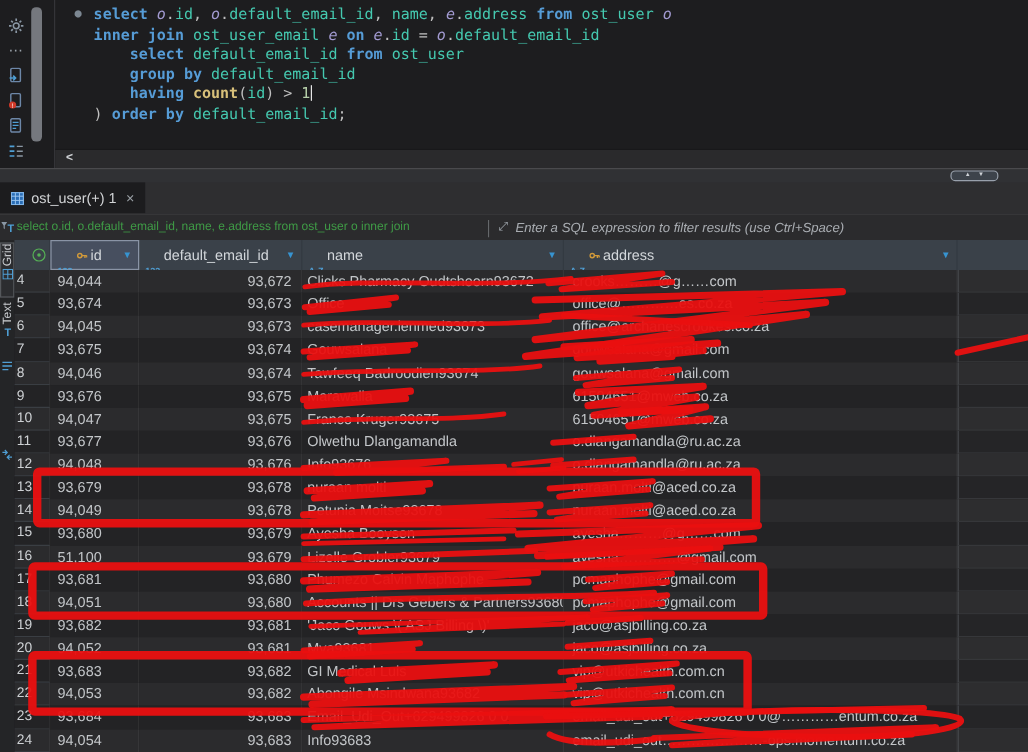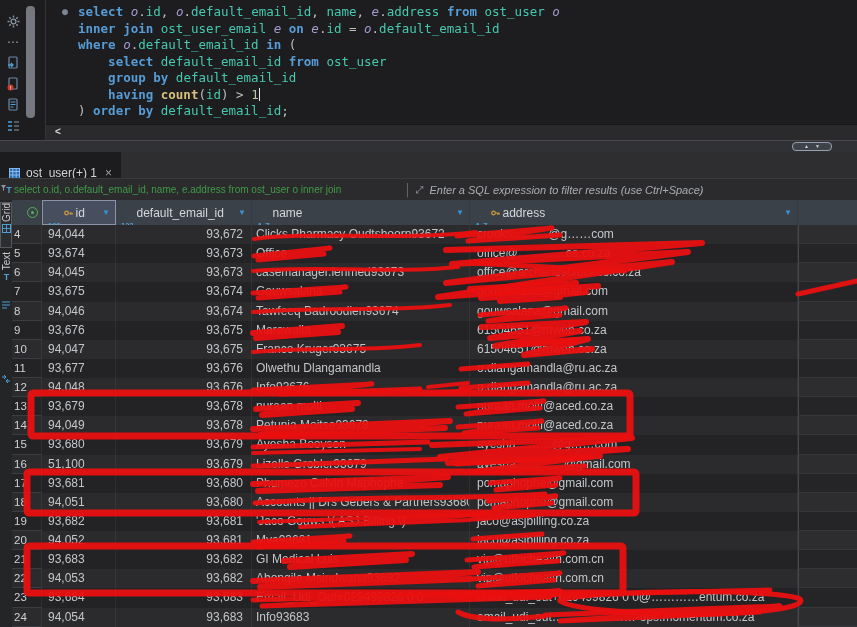--- a/index.html
+++ b/index.html
@@ -26,21 +26,21 @@
   .hs-arrow{position:absolute;left:9px;top:1px;color:#d2d5d8;font-size:10px;font-weight:bold;}
 
   
   .sash{position:absolute;left:0;top:140px;width:857px;height:12px;background:#303134;border-top:1px solid #4a4a4d;border-bottom:1px solid #19191b;}
   .sash-handle{position:absolute;left:792px;top:1px;width:40px;height:9px;background:#3d434b;border:1px solid #98a0ab;border-radius:4px;
                display:flex;align-items:center;justify-content:center;gap:6px;box-sizing:border-box;}
   .sash-handle span{color:#cfd3d8;font-size:5px;line-height:5px;}
 
   
   .tabbar{position:absolute;left:0;top:152px;width:857px;height:26px;background:#2e2e30;}
-  .tab{position:absolute;left:0;top:0;height:26px;background:#1c1c1e;display:flex;align-items:center;padding:8px 9px;gap:6px;}
+  .tab{position:absolute;left:0;top:0;height:26px;background:#1c1c1e;display:flex;align-items:center;padding:0 9px;gap:6px;}
   .tab-title{color:#d2d4d6;font-size:12px;}
   .tab-close{color:#9aa0a6;font-size:12px;margin-left:2px;cursor:pointer;}
 
   
   .filterbar{position:absolute;left:0;top:178px;width:857px;height:22px;background:#2b2b2d;border-top:1px solid #3a3a3c;box-sizing:border-box;
              display:flex;align-items:center;}
   .f-ico{width:14px;flex:0 0 14px;display:flex;align-items:center;justify-content:center;}
   .filter-sql{color:#3f9b46;font-size:10px;white-space:nowrap;overflow:hidden;width:388px;flex:0 0 388px;}
   .f-sep{color:#6a6d70;font-size:12px;margin:0 4px 0 2px;}
   .expand-ico{color:#9fa6ad;font-size:10px;margin-right:6px;}
@@ -134,21 +134,20 @@
             <path d="M1,2 h4 M1,6 h4 M1,10 h4" stroke="#4f9fd5" stroke-width="1.4"></path>
             <path d="M7,2 h5 M7,6 h5 M7,10 h5" stroke="#8a97a4" stroke-width="1.2"></path>
           </svg>
       </div>
     </div>
     <div class="ed-scroll"></div>
     <div class="ed-divider"></div>
     <div class="code" id="code">
         <div class="line"><span class="stmt-dot">●</span><span class="tok-k">select</span><span> </span><span class="tok-a">o</span><span class="tok-p">.</span><span class="tok-t">id</span><span class="tok-p">, </span><span class="tok-a">o</span><span class="tok-p">.</span><span class="tok-t">default_email_id</span><span class="tok-p">, </span><span class="tok-t">name</span><span class="tok-p">, </span><span class="tok-a">e</span><span class="tok-p">.</span><span class="tok-t">address</span><span> </span><span class="tok-k">from</span><span> </span><span class="tok-t">ost_user</span><span> </span><span class="tok-a">o</span></div>
         <div class="line"><span class="tok-k">inner join</span><span> </span><span class="tok-t">ost_user_email</span><span> </span><span class="tok-a">e</span><span> </span><span class="tok-k">on</span><span> </span><span class="tok-a">e</span><span class="tok-p">.</span><span class="tok-t">id</span><span class="tok-p"> = </span><span class="tok-a">o</span><span class="tok-p">.</span><span class="tok-t">default_email_id</span></div>
-        <div class="line"><span class="tok-k">where</span><span> </span><span class="tok-a">o</span><span class="tok-p">.</span><span class="tok-t">default_email_id</span><span> </span><span class="tok-k">in</span><span class="tok-p"> (</span></div>
         <div class="line"><span>    </span><span class="tok-k">select</span><span> </span><span class="tok-t">default_email_id</span><span> </span><span class="tok-k">from</span><span> </span><span class="tok-t">ost_user</span></div>
         <div class="line"><span>    </span><span class="tok-k">group by</span><span> </span><span class="tok-t">default_email_id</span></div>
         <div class="line"><span>    </span><span class="tok-k">having</span><span> </span><span class="tok-f">count</span><span class="tok-p">(</span><span class="tok-t">id</span><span class="tok-p">)</span><span class="tok-p"> &gt; </span><span class="tok-n">1</span><span class="cursor"></span></div>
         <div class="line"><span class="tok-p">) </span><span class="tok-k">order by</span><span> </span><span class="tok-t">default_email_id</span><span class="tok-p">;</span></div>
       </div>
     <div class="ed-hscroll">
       <span class="hs-arrow">&lt;</span>
     </div>
   </div>
 

